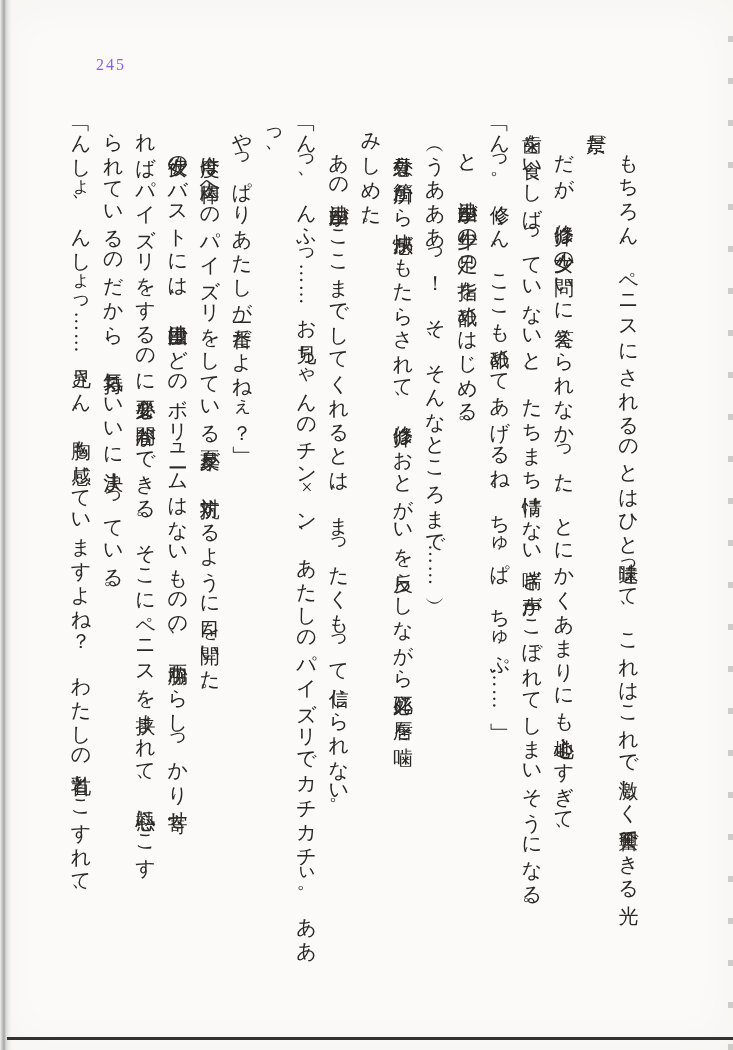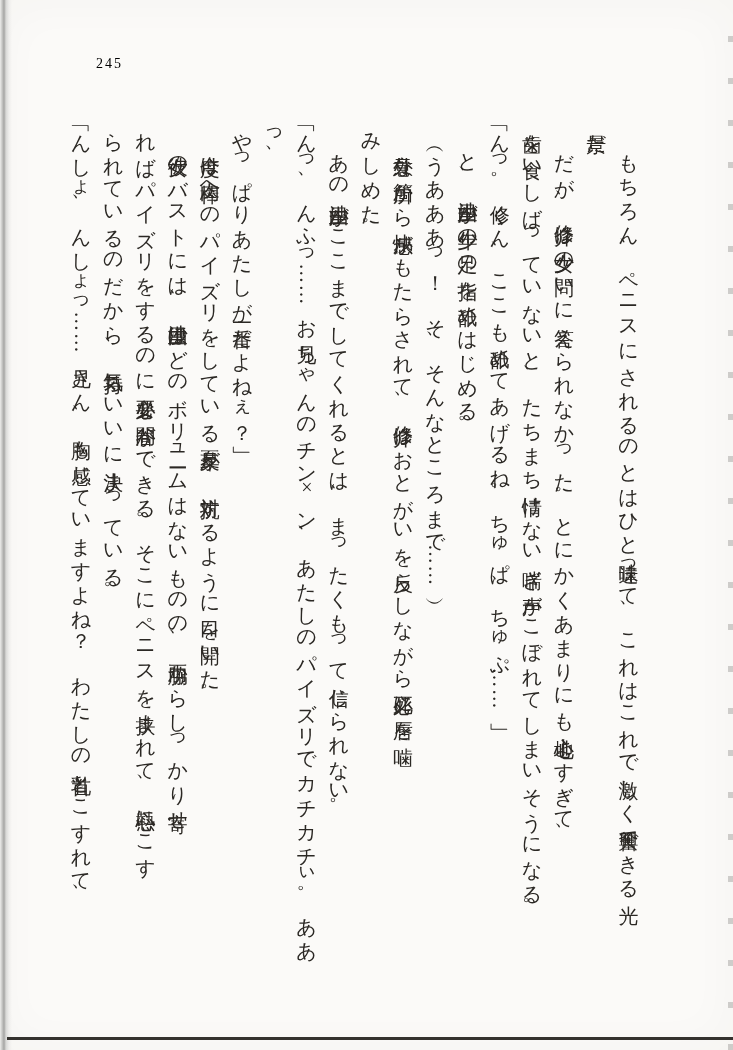--- a/index.html
+++ b/index.html
@@ -33,23 +33,23 @@
   
   .bottom-line {
     position: absolute;
     left: 7px; right: 0;
     top: 1037px; height: 3px;
     background: #34322e;
   }
   .page-number {
     position: absolute;
     left: 96px; top: 56px;
-    font-size: 14px;
+    font-size: 16px;
     letter-spacing: 2px;
-    color: #000000;
+    color: #8b5cf6;
   }
   .text-block {
     position: absolute;
     top: 119px;
     right: 88px;
     height: 840px;
     writing-mode: vertical-rl;
     text-orientation: mixed;
     font-size: 20px;
     line-height: 32.2px;

